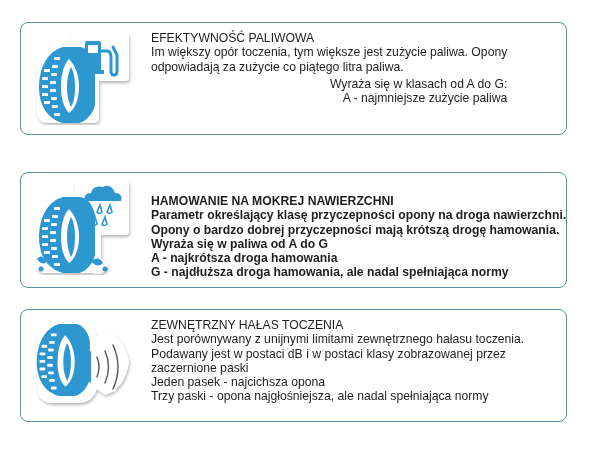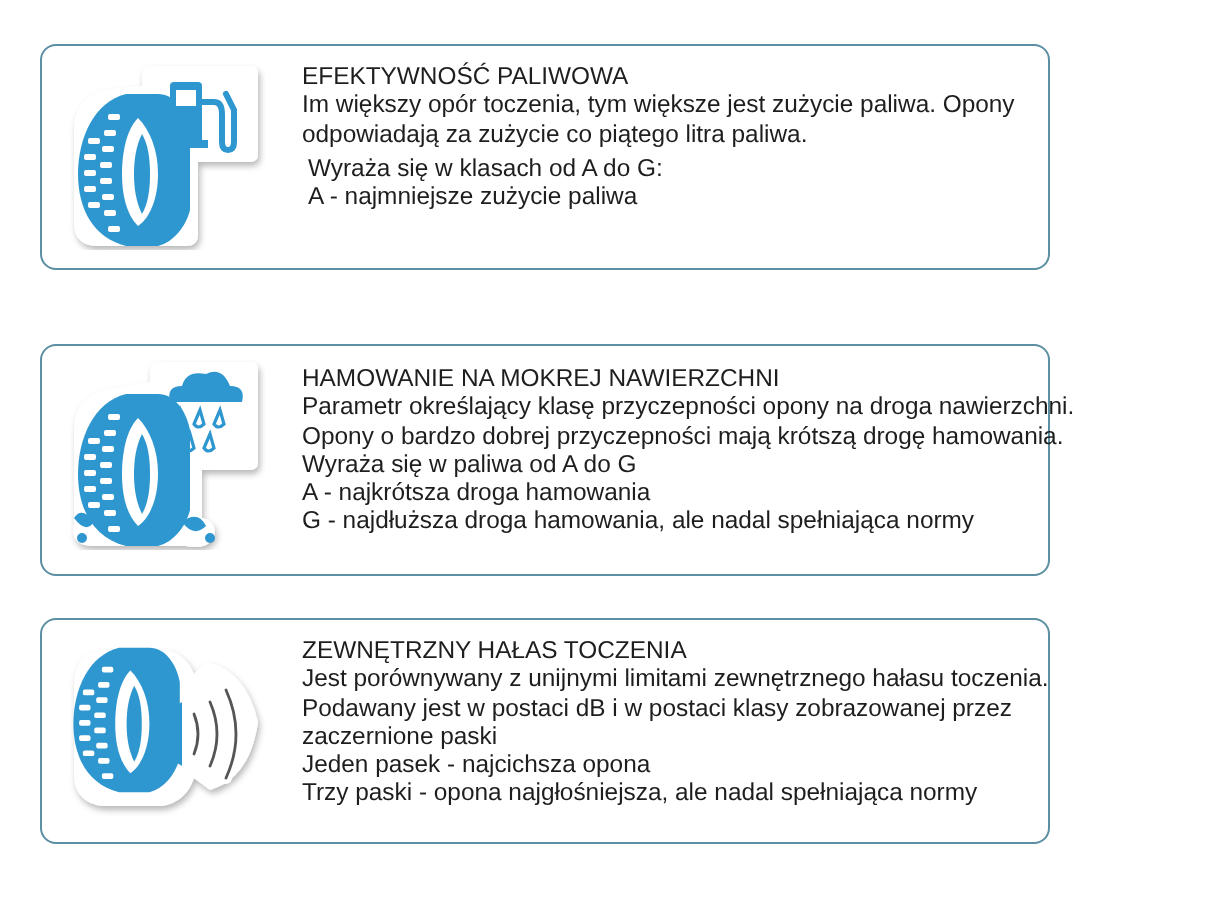--- a/index.html
+++ b/index.html
@@ -7,21 +7,21 @@
       width: 608px; height: 457px;
       background: #ffffff;
       position: relative;
       overflow: hidden;
       font-family: "Liberation Sans", sans-serif;
       color: #1e1e1e;
     }
     .card {
       position: absolute;
       left: 20px;
-      width: 505px;
+      width: 547px;
       border: 1.5px solid #5b8fa2;
       border-radius: 8px;
       box-sizing: border-box;
       background: #ffffff;
     }
     .card-1 { top: 22px; height: 113px; }
     .card-2 { top: 172px; height: 116px; }
     .card-3 { top: 309px; height: 113px; }
 
     .icon-wrap {
@@ -35,24 +35,24 @@
     .icon-wrap svg { width: 100px; height: 100px; display: block; }
 
     .text {
       position: absolute;
       left: 130px;
       font-size: 12.2px;
       line-height: 14.3px;
       white-space: nowrap;
     }
     .card-1 .text { top: 8px; }
-    .card-2 .text { top: 9px; }
+    .card-2 .text { top: 21px; font-weight: bold; }
     .card-3 .text { top: 8px; }
     .line { display: block; }
-    .indent { padding-left: 3px; }
+    .indent { padding-left: 3px; text-align: right; }
     .gap-top { margin-top: 3px; }
   </style>
 </head>
 <body>
 
 <svg width="0" height="0" style="position:absolute">
   <defs>
     <filter id="sh" x="-20%" y="-20%" width="140%" height="140%">
       <feDropShadow dx="1" dy="2" stdDeviation="1.6" flood-color="#000" flood-opacity="0.28"></feDropShadow>
     </filter>

